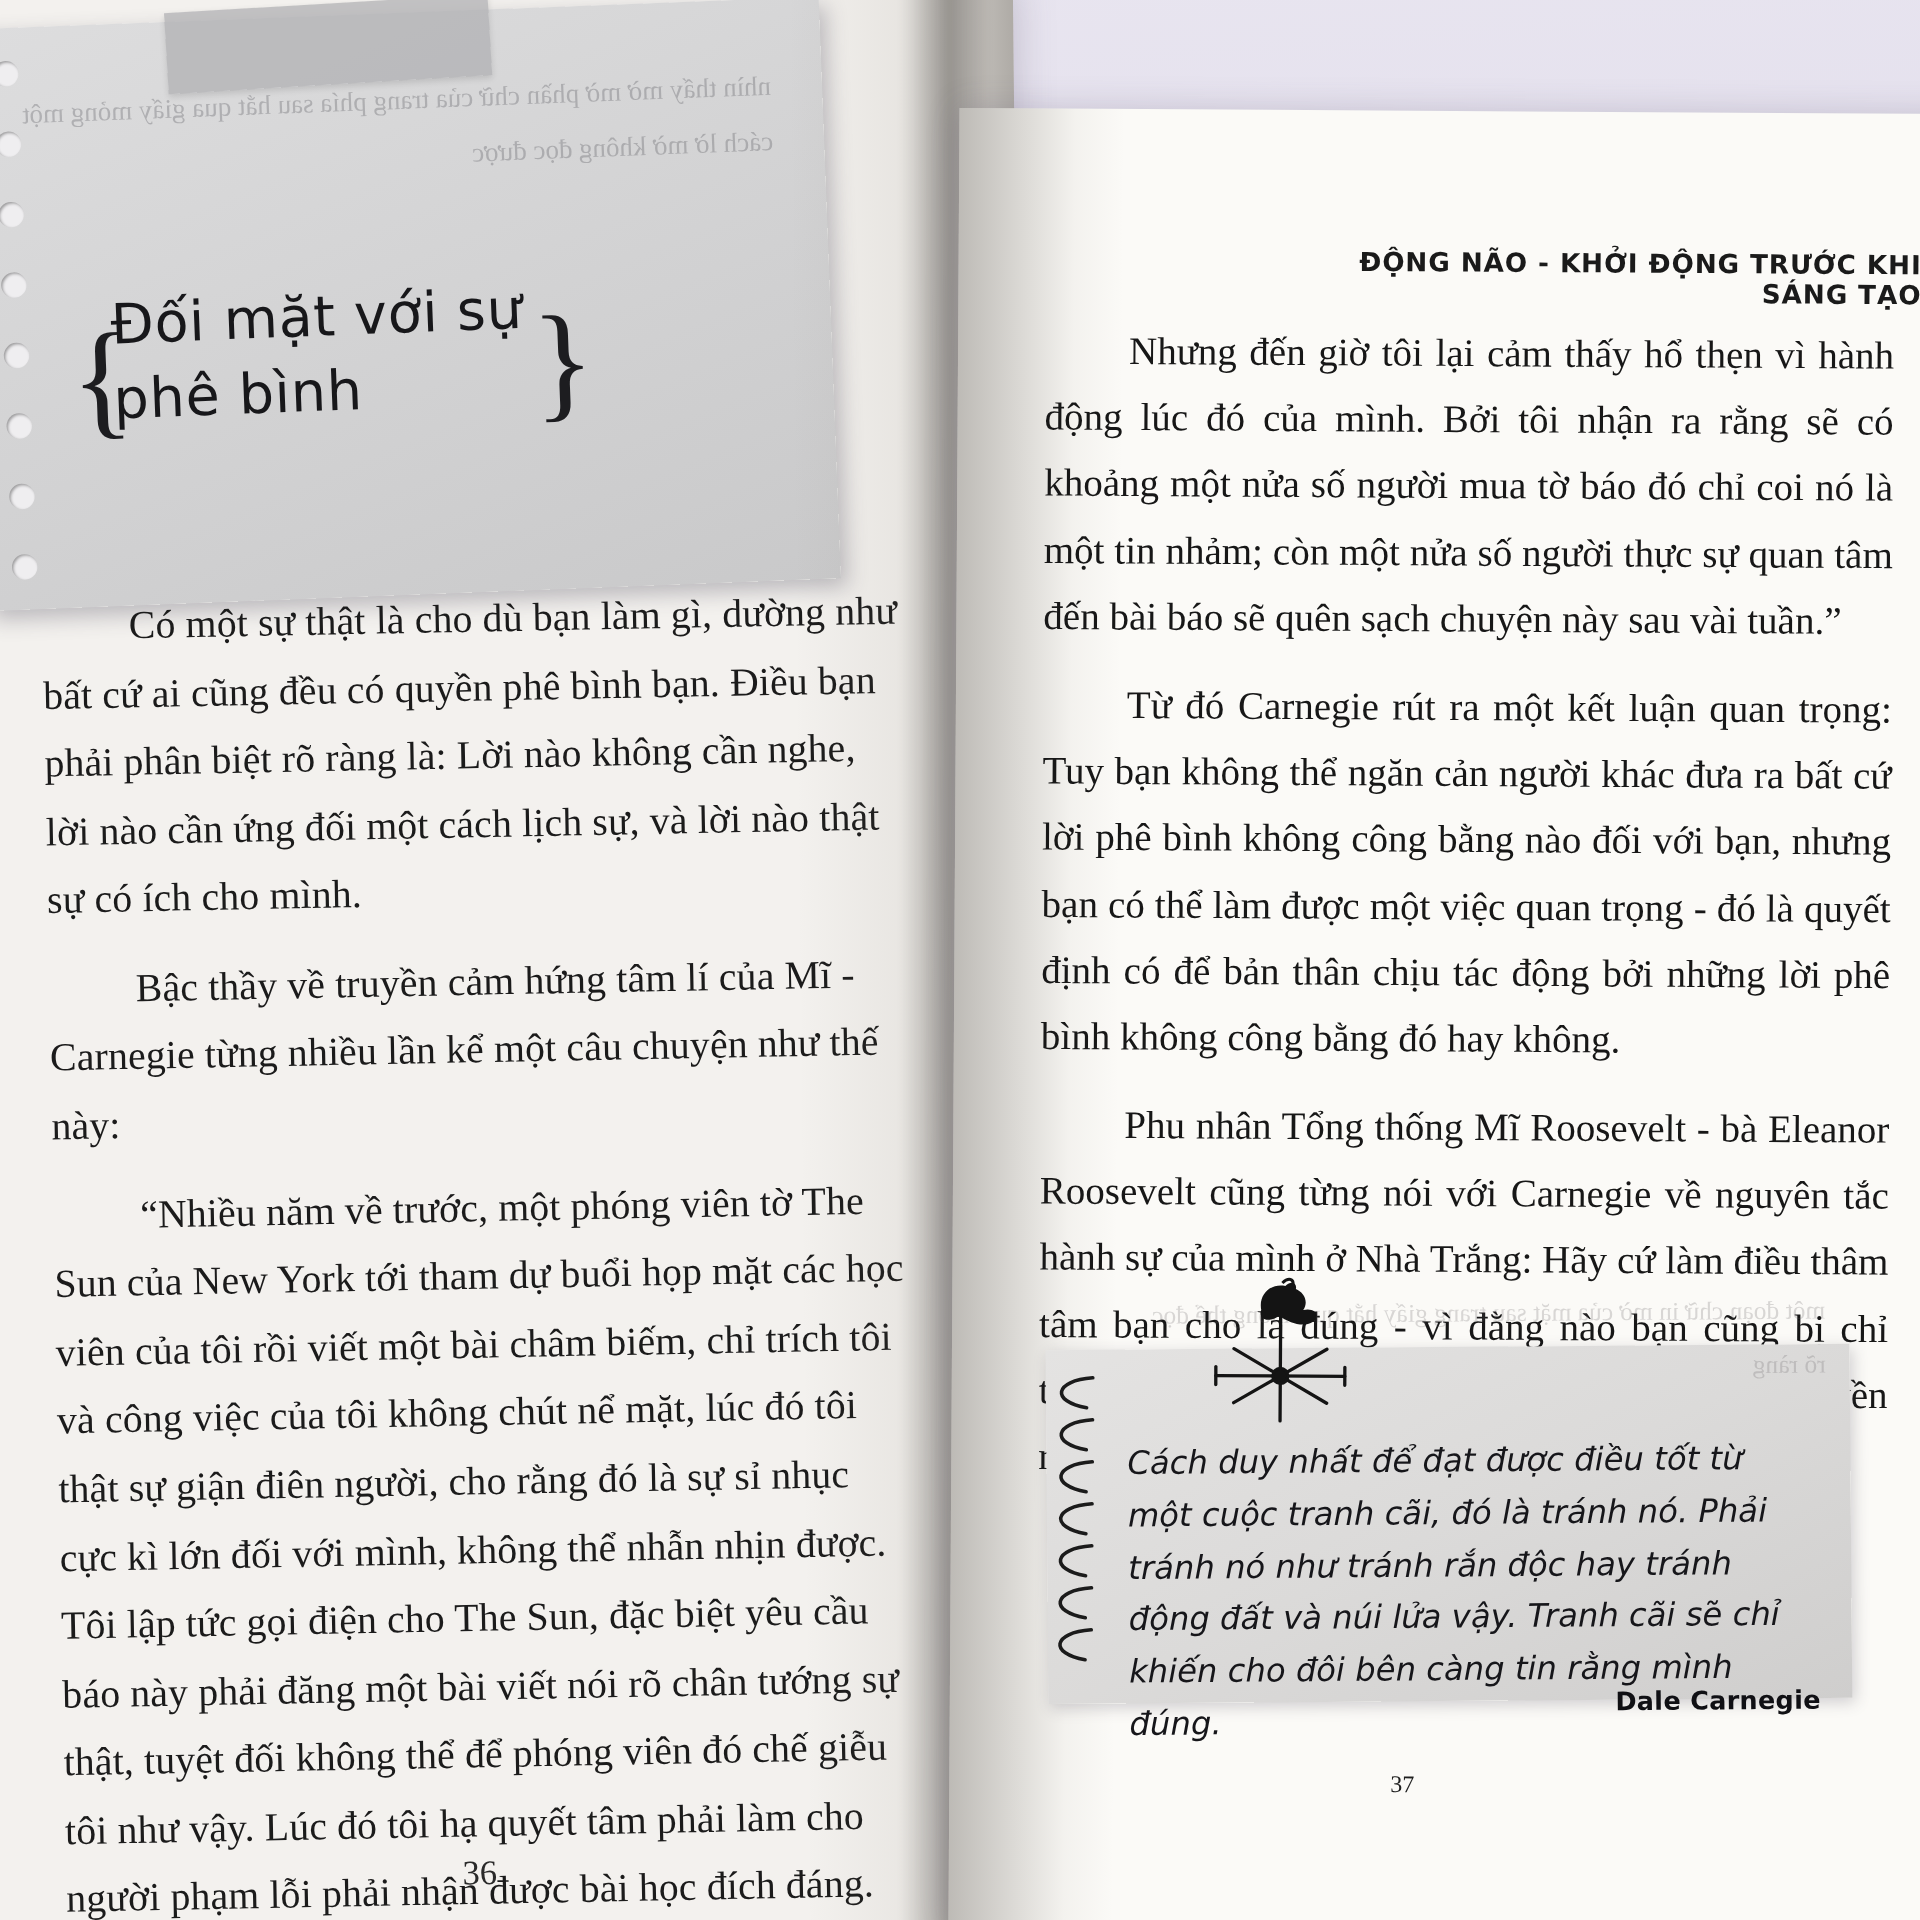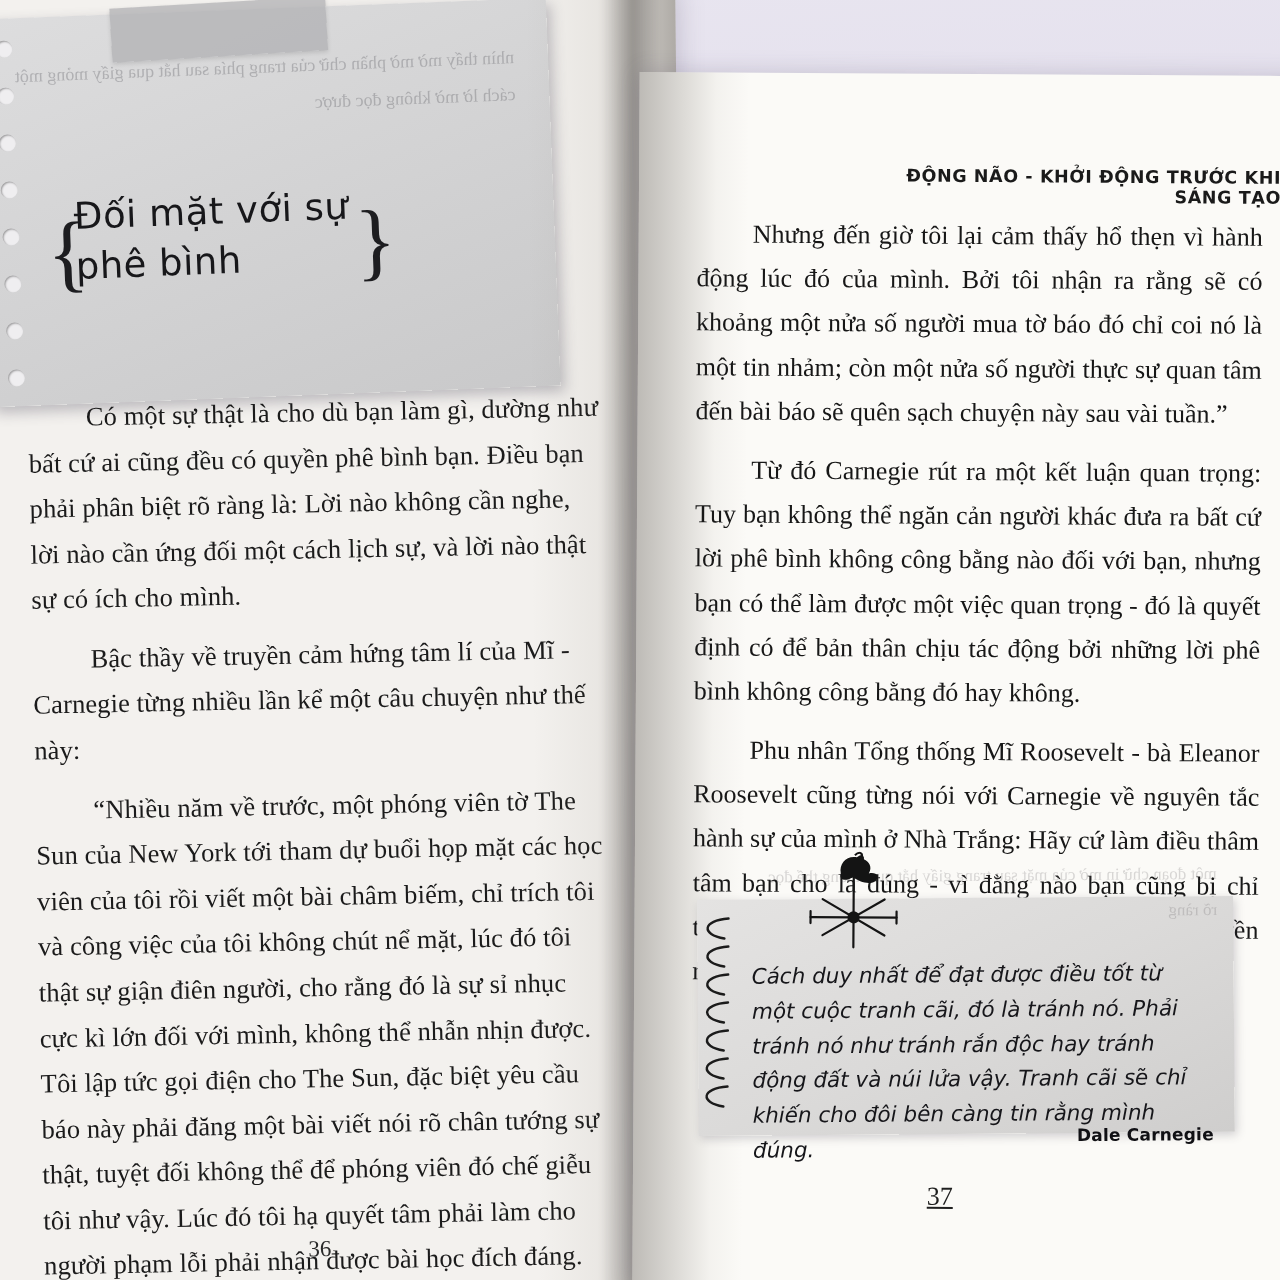--- a/index.html
+++ b/index.html
@@ -213,23 +213,22 @@
     margin: 0 0 15px 0;
     font-size: 26px;
     line-height: 1.70;
     text-indent: 56px;
     text-align: justify;
   }
   .page-number-right {
     position: absolute;
     left: 294px;
     top: 1108px;
-    font-size: 26px;
+    font-size: 16px;
     color: #1f1f1f;
-    text-decoration: underline;
   }
 
   
   .quote-box {
     position: absolute;
     left: 50px;
     top: 800px;
     width: 560px;
     height: 266px;
   }

